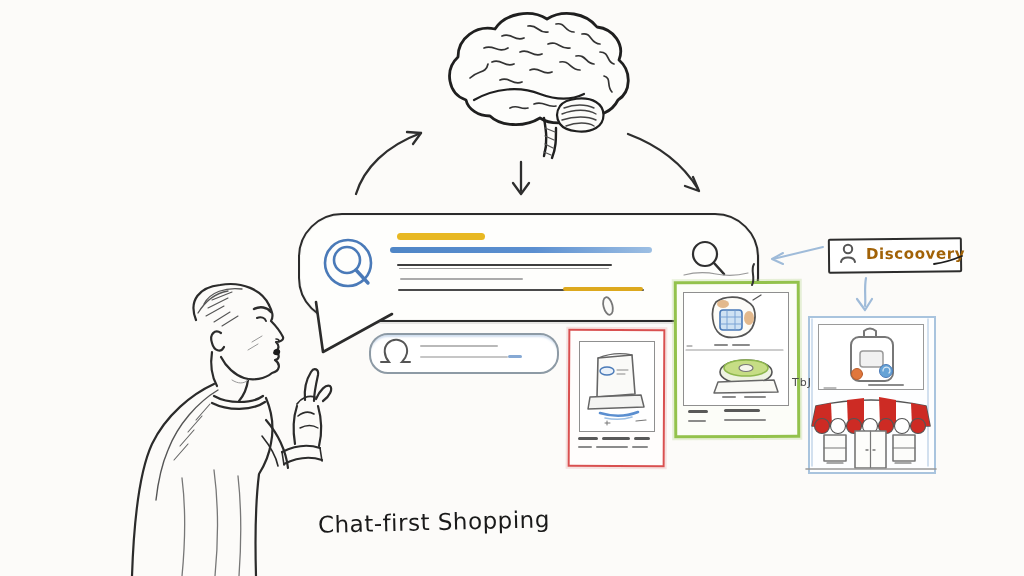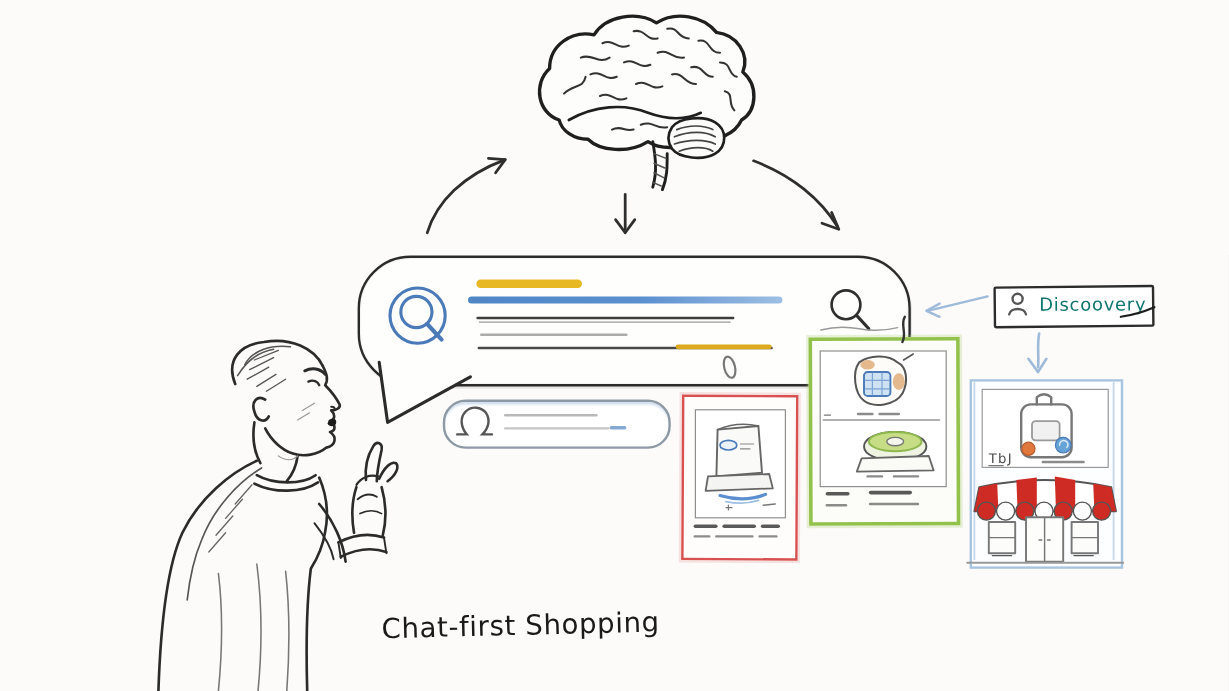--- a/index.html
+++ b/index.html
@@ -52,34 +52,34 @@
   
   .scrib{position:absolute;height:2.5px;background:#3c3c3c;border-radius:2px;z-index:3;opacity:.85;}
   .scrib.lt{background:#777;height:2px;}
   
   .discovery{
     left:828px;top:238px;width:130px;height:31px;
     border:2.2px solid #2c2c2c;border-radius:2px;background:#fff;
     transform:rotate(-.6deg);z-index:1;
   }
   .discovery .lbl{
-    position:absolute;left:36px;top:5px;font-size:15px;color:#0f766e;
-    letter-spacing:.6px;font-weight:400;white-space:nowrap;transform:rotate(.4deg);
+    position:absolute;left:36px;top:5px;font-size:15px;color:#a16207;
+    letter-spacing:.6px;font-weight:700;white-space:nowrap;transform:rotate(.4deg);
   }
   
   .store-frame{
     left:808px;top:316px;width:124px;height:154px;
     border:2px solid #A9C4DE;background:#fdfeff;z-index:1;
   }
   .store-sign{
     left:818px;top:324px;width:104px;height:64px;
     border:1.5px solid #9a9a9a;background:#fff;z-index:2;
   }
   .store-lbl{
-    left:824px;top:376px;font-size:11px;color:#4a4a4a;z-index:4;
+    left:792px;top:376px;font-size:11px;color:#4a4a4a;z-index:4;
     letter-spacing:1px;
   }
   
   .caption{
     left:318px;top:509px;font-size:23px;color:#1a1a1a;z-index:4;
     letter-spacing:.5px;transform:rotate(-1.4deg);white-space:nowrap;
   }
   svg.overlay{position:absolute;left:0;top:0;z-index:5;}
 </style>
 </head>

